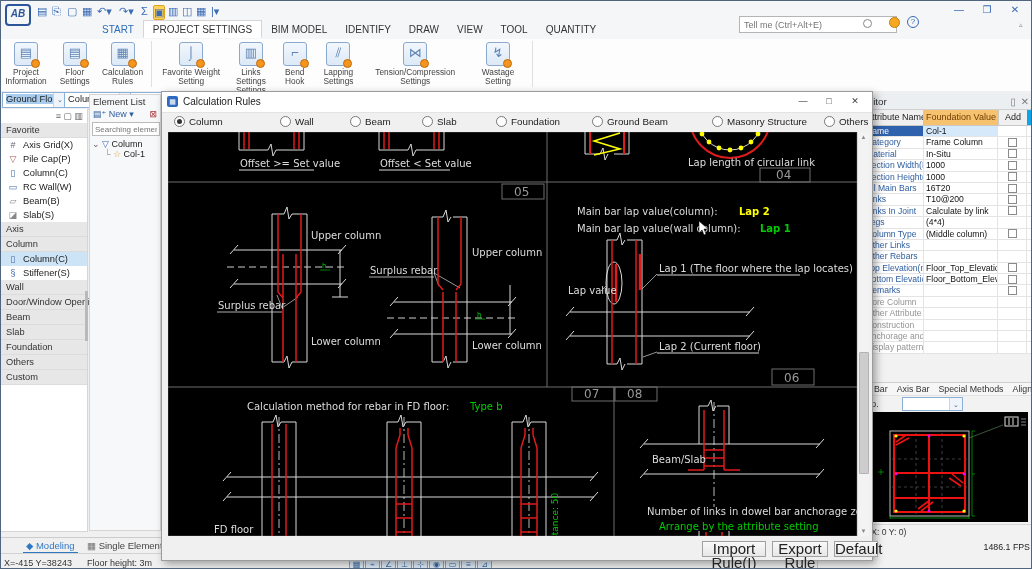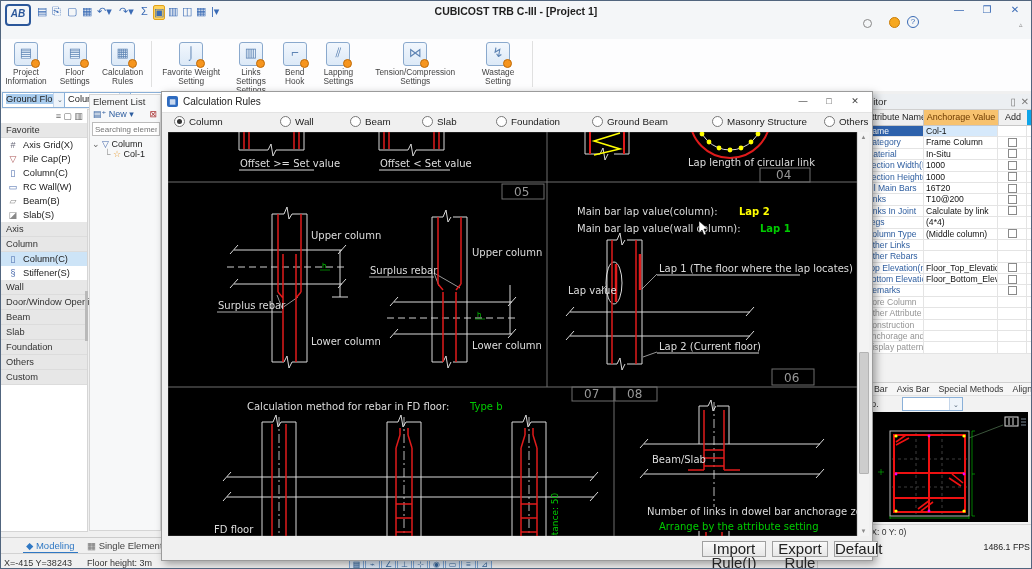--- a/index.html
+++ b/index.html
@@ -99,26 +99,29 @@
     <div class="a qat" style="left:66px;top:4px;">▢</div>
     <div class="a qat" style="left:81px;top:4px;">▦</div>
     <div class="a qat" style="left:96px;top:4px;">↶▾</div>
     <div class="a qat" style="left:118px;top:4px;">↷▾</div>
     <div class="a qat" style="left:140px;top:4px;">Σ</div>
     <div class="a qat hl" style="left:152px;top:4px;">▣</div>
     <div class="a qat" style="left:167px;top:4px;">▥</div>
     <div class="a qat" style="left:181px;top:4px;">◫</div>
     <div class="a qat" style="left:195px;top:4px;">▦</div>
     <div class="a qat" style="left:210px;top:4px;">|▾</div>
-    <div class="a" id="wtitle" style="left:0;right:0;top:4px;text-align:center;">CUBICOST TRB C-III - [Project 1]</div>
     <div class="a wctl" style="left:948px;top:3px;">—</div>
     <div class="a wctl" style="left:976px;top:3px;">❐</div>
     <div class="a wctl" style="left:1004px;top:3px;">✕</div>
 
-
+    <div class="a" style="left:92px;top:19px;">
+      <span class="mtab start">START</span><span class="mtab active">PROJECT SETTINGS</span><span class="mtab">BIM MODEL</span><span class="mtab">IDENTIFY</span><span class="mtab">DRAW</span><span class="mtab">VIEW</span><span class="mtab">TOOL</span><span class="mtab">QUANTITY</span>
+    </div>
+
+    <input class="a" id="tellme" style="left: 738px; top: 15px;" placeholder="Tell me (Ctrl+Alt+E)">
     <div class="a" style="left:862px;top:18px;width:7px;height:7px;border:1px solid #888;border-radius:50%;"></div>
     <div class="a" style="left:888px;top:16px;width:9px;height:9px;border-radius:50%;background:#f6a821;border:1px solid #c97d08;"></div>
     <div class="a" style="left:906px;top:15px;width:10px;height:10px;border:1px solid #3a6bb5;border-radius:50%;
          color:#3a6bb5;font-size:8px;line-height:10px;text-align:center;">?</div>
     <div class="a" style="left:1018px;top:20px;color:#888;font-size:7px;">▵</div>
   </div>
 
   <div class="a" id="ribbon">
     <div class="rbtn" style="width:50px">
       <div class="ric">▤</div>
@@ -255,21 +258,21 @@
   <div class="snapic" style="left:476px;">⊿</div>
 
   <div class="a" id="apanel">
     <div class="ph" style="padding-left:4px;position:relative;">
       <span>Attribute Editor</span>
       <span style="position:absolute;right:18px;top:0;color:#777;">▯</span>
       <span style="position:absolute;right:5px;top:0;color:#777;">✕</span>
     </div>
     <div class="ahead">
       <span class="h1 nw">Attribute Name</span>
-      <span class="h2 nw">Anchorage Value</span>
+      <span class="h2 nw">Foundation Value</span>
       <span class="h3">Add</span>
     </div>
     <div>
       <div class="arow sel">
           <span class="an">Name</span>
           <span class="av">Col-1</span>
           <span class="ac"></span>
         </div>
       <div class="arow">
           <span class="an">Category</span>

